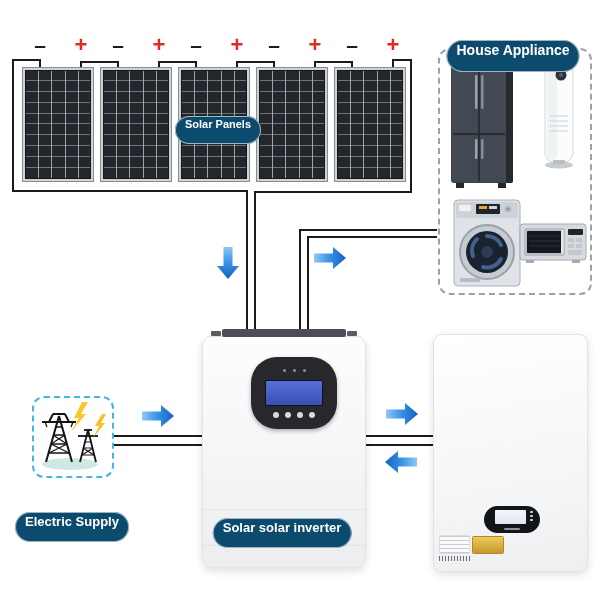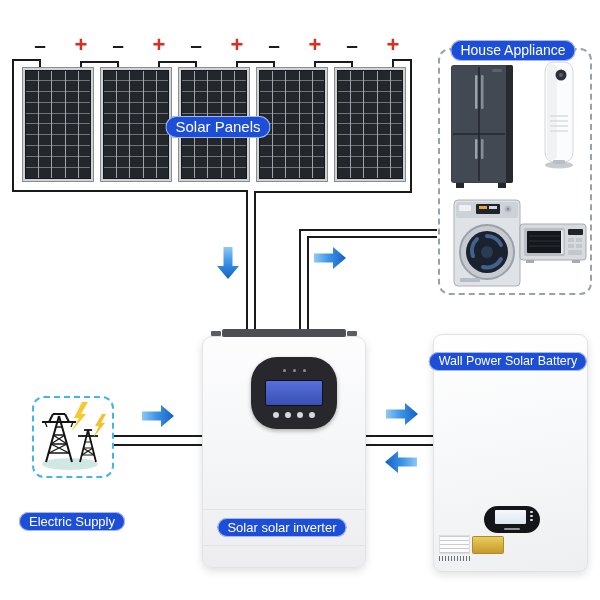--- a/index.html
+++ b/index.html
@@ -1,20 +1,20 @@
 <!DOCTYPE html>
 <html><head>
 <meta charset="utf-8">
 <style>
   html,body{margin:0;padding:0;background:#fff;}
   #stage{position:relative;width:600px;height:600px;background:#fff;overflow:hidden;
          font-family:"Liberation Sans",sans-serif;}
   
-  .pill{position:absolute;z-index:6;background:#1d4ed8;color:#fff;font-weight:normal;
-        font-size:13px;line-height:1.25;padding:2px 10px 1px;border-radius:999px;
+  .pill{position:absolute;z-index:6;background:#0c4a6e;color:#fff;font-weight:bold;
+        font-size:13px;line-height:1.25;padding:2px 10px 12px;border-radius:999px;
         white-space:nowrap;transform:translateX(-50%);text-align:center;
         box-shadow:0 0 0 1px rgba(255,255,255,.6) inset;}
   
   #wires{position:absolute;left:0;top:0;z-index:1;pointer-events:none;}
   
   .panel{position:absolute;z-index:2;width:70px;height:113px;top:68px;
          background-color:#23272c;border:2px solid #cfd3d6;box-sizing:border-box;
          box-shadow:0 0 0 1px #888d92, inset 0 0 0 1px #15181b;
          background-image:
            repeating-linear-gradient(90deg, rgba(170,178,185,.9) 0 1px, transparent 1px 13.2px),
@@ -117,21 +117,21 @@
     <span class="term pos" style="left:81px">+</span>
     <span class="term neg" style="left:118px">–</span>
     <span class="term pos" style="left:159px">+</span>
     <span class="term neg" style="left:196px">–</span>
     <span class="term pos" style="left:237px">+</span>
     <span class="term neg" style="left:274px">–</span>
     <span class="term pos" style="left:315px">+</span>
     <span class="term neg" style="left:352px">–</span>
     <span class="term pos" style="left:393px">+</span>
 
-    <span class="pill" style="left:218px;top:116px;font-size:15px">Solar Panels</span>
+    <span class="pill" style="left:218px;top:116px;font-size:11px">Solar Panels</span>
   </div>
 
   <div id="house-box" class="dashedbox"></div>
   <span class="pill" style="left:513px;top:40px;font-size:14px">House Appliance</span>
 
   <svg class="appliance" style="left:448px;top:63px" width="72" height="128" viewBox="0 0 72 128">
     <rect x="3" y="2" width="62" height="118" rx="3" fill="#3c4148"></rect>
     <rect x="58" y="2" width="7" height="118" rx="2" fill="#262a2f"></rect>
     <rect x="4" y="3" width="54" height="116" rx="2" fill="#434952"></rect>
     <line x1="31" y1="4" x2="31" y2="118" stroke="#22262b" stroke-width="1.5"></line>
@@ -233,21 +233,20 @@
           <i></i>
           <i></i>
           <i></i>
         </div>
       <div class="mark"></div>
     </div>
     <div id="bat-label"></div>
     <div id="bat-barcode"></div>
     <div id="bat-sticker"></div>
   </div>
-  <span class="pill" style="left:508px;top:352px;font-size:12.5px">Wall Power Solar Battery</span>
 
   <div id="grid-box" class="dashedbox"></div>
   <svg class="appliance" style="left:36px;top:400px" width="74" height="74" viewBox="0 0 74 74">
     <ellipse cx="34" cy="64" rx="28" ry="6" fill="#cfe9e2"></ellipse>
     <g stroke="#141414" stroke-width="2" fill="none">
       <path d="M10,62 L23,16 M36,62 L23,16"></path>
       <path d="M6,22 L40,22"></path>
       <path d="M17,14 L29,14 M17,14 L13,22 M29,14 L33,22"></path>
     </g>
     <g stroke="#141414" stroke-width="1.3" fill="none">

